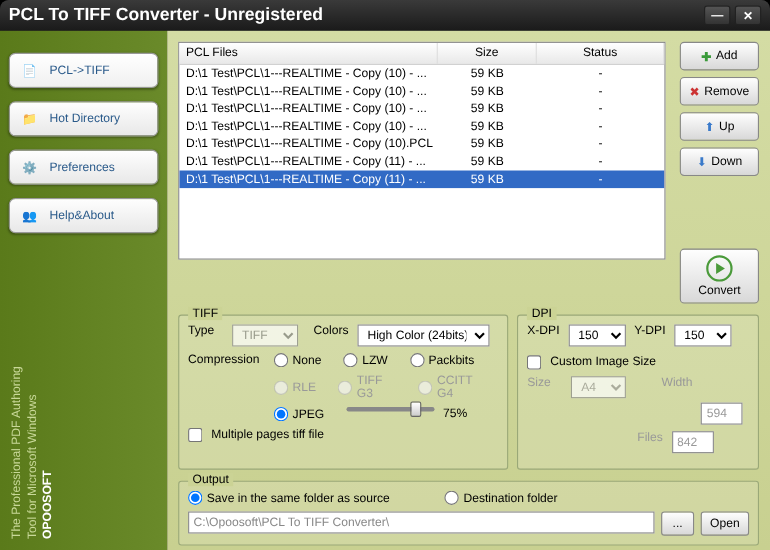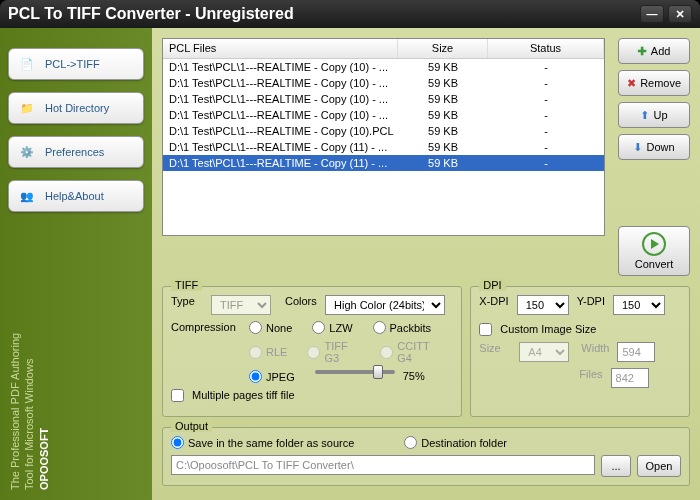--- a/index.html
+++ b/index.html
@@ -221,22 +221,22 @@
             <span>Y-DPI</span>
             <select style="width:52px"><option>150</option></select>
           </div>
           <div class="row" style="margin-top:8px">
             <input type="checkbox" style="">
             <span>Custom Image Size</span>
           </div>
           <div class="row">
             <span class="lbl disabled">Size</span>
             <select style="width:50px" disabled="" class="disabled"><option>A4</option></select>
-            <span class="disabled" style="margin-left:4px">Width</span>
-            <input type="text" style="width: 38px;" disabled="" class="disabled" value="594">
+            <span class="disabled" style="margin-left:24px">Width</span>
+            <input type="text" style="width: 38px; margin-top: 24px;" disabled="" class="disabled" value="594">
           </div>
           <div class="row">
             <span style="min-width:92px"></span>
             <span class="disabled">Files</span>
             <input type="text" style="width: 38px;" disabled="" class="disabled" value="842">
           </div>
         </div>
       </div>
 
       <div class="panel">

